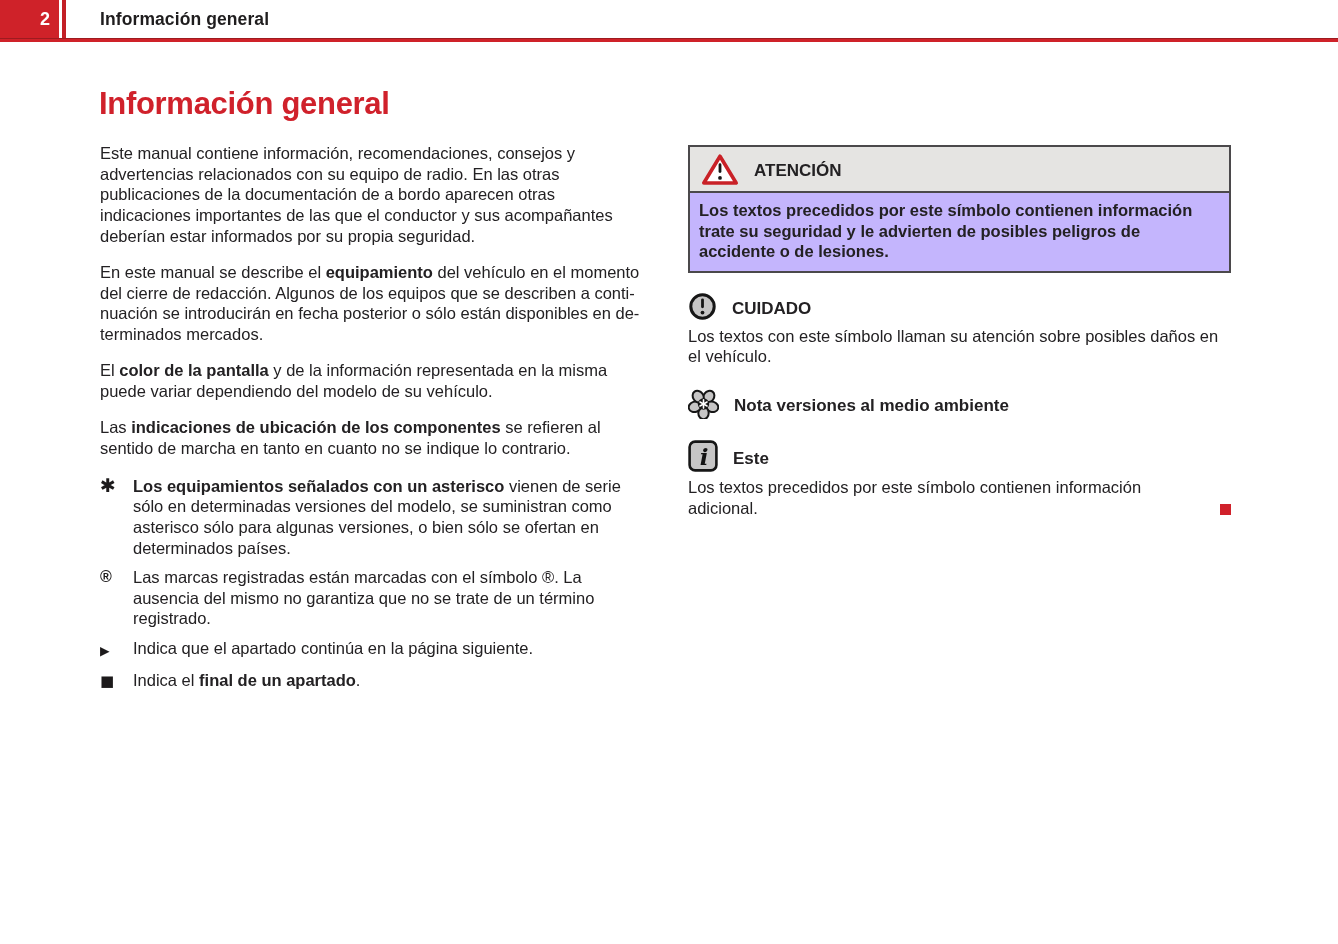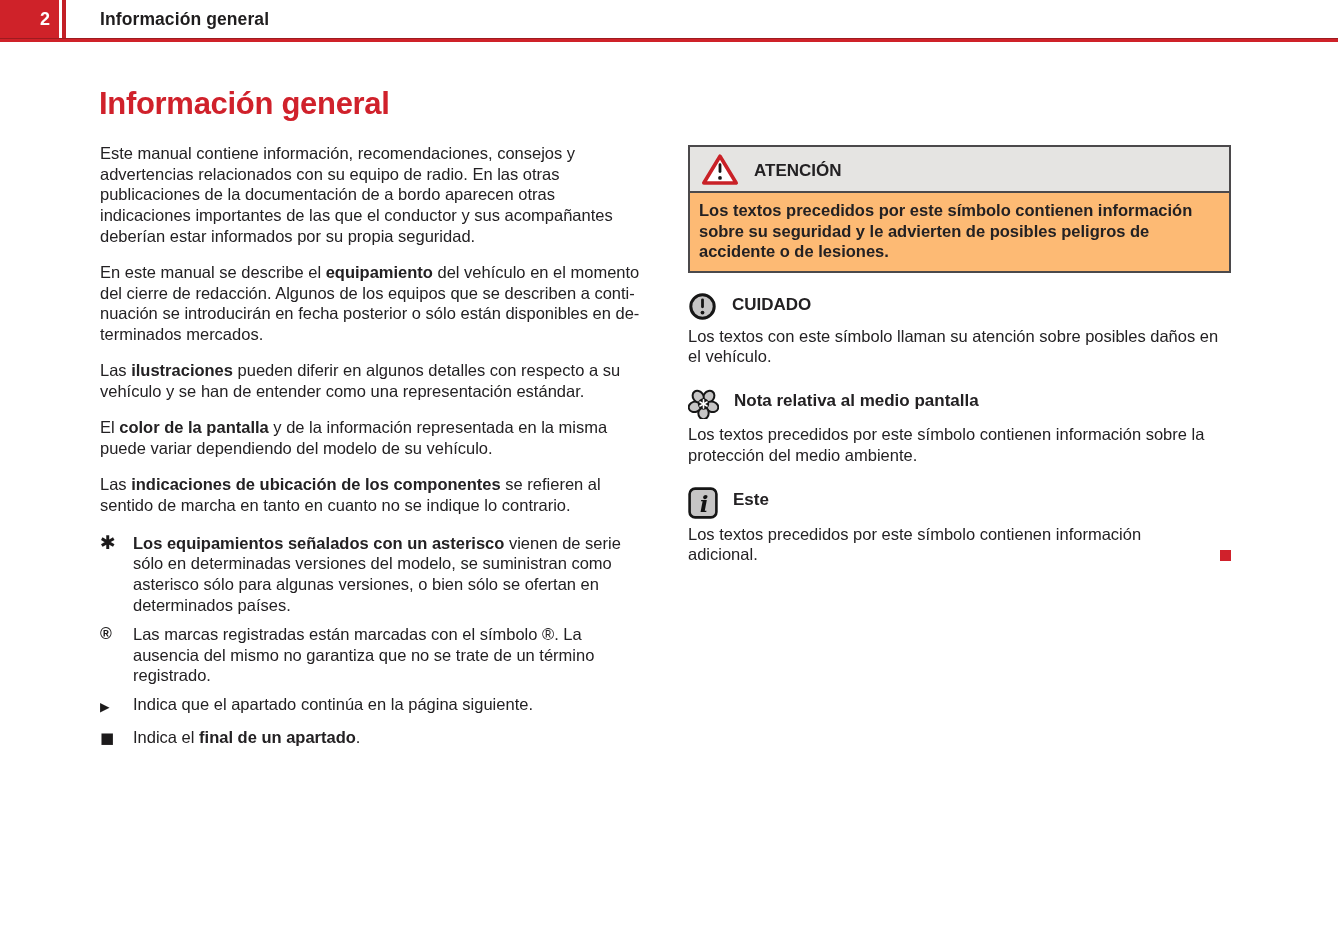--- a/index.html
+++ b/index.html
@@ -45,30 +45,30 @@
   
   .symbol-list{margin-top:17px;}
   .li{display:flex;margin-bottom:8.5px;}
   .marker{flex:none;width:33px;font-weight:bold;color:#1c1a1b;}
   .li-body{flex:1;hyphens:manual;}
   [data-name="asterisk-marker"]{font-size:19px;font-family:"DejaVu Sans",sans-serif;line-height:19px;}
   [data-name="registered-trademark-marker"]{font-size:16px;}
   [data-name="continuation-arrow-marker"]{font-size:12.5px;font-family:"DejaVu Sans",sans-serif;padding-top:3px;}
   [data-name="end-of-section-list-marker"]{font-size:15px;font-family:"DejaVu Sans",sans-serif;padding-top:1px;}
   
-  .warn-box{border:2px solid #4b494b;margin-bottom:19px;background:#fdba74;}
+  .warn-box{border:2px solid #4b494b;margin-bottom:19px;background:#c4b5fd;}
   .warn-head{
     background:#e5e4e2;border-bottom:2px solid #4b494b;
     display:flex;align-items:center;gap:15px;padding:5px 11px;height:34px;
   }
   .warn-title{font-weight:bold;font-size:17px;position:relative;top:2px;}
   .warn-body{margin:0;padding:7px 9px 9px 9px;font-weight:bold;line-height:20.6px;}
   
   .note{margin-bottom:21px;}
-  .note-head{display:flex;align-items:flex-start;gap:15px;margin-bottom:5px;}
+  .note-head{display:flex;align-items:center;gap:15px;margin-bottom:5px;}
   .note-title{font-weight:bold;font-size:17px;position:relative;top:3px;}
   .note-body{margin:0;hyphens:manual;}
   .icon{flex:none;display:inline-flex;}
   .aviso-row{display:flex;align-items:flex-end;justify-content:space-between;}
   .end-square{width:11px;height:11px;background:#d0212b;margin:0 0 4px 8px;flex:none;}
 </style>
 </head>
 <body data-name="manual-page">
 
 <div class="header" data-name="page-header">
@@ -79,21 +79,20 @@
   <div class="header-title" data-name="header-chapter-title">Información general</div>
   <div class="h-rule" data-name="header-rule"></div>
 </div>
 
 <h1 class="main-title" data-name="page-title" style="margin:0;">Información general</h1>
 
 <div class="left-col" data-name="left-column">
   <div data-name="paragraphs">
       <p class="para" data-name="paragraph"><span data-name="text-segment">Este manual contiene información, recomendaciones, consejos y adverten­cias relacionados con su equipo de radio. En las otras publicaciones de la documentación de a bordo aparecen otras indicaciones importantes de las que el conductor y sus acompañantes deberían estar informados por su propia seguridad.</span></p>
       <p class="para" data-name="paragraph"><span data-name="text-segment">En este manual se describe el </span><span class="b" data-name="bold-text-segment">equipamiento</span><span data-name="text-segment"> del vehículo en el momento del cierre de redacción. Algunos de los equipos que se describen a conti­nuación se introducirán en fecha posterior o sólo están disponibles en de­terminados mercados.</span></p>
-      <p class="para" data-name="paragraph"><span data-name="text-segment">Las </span><span class="b" data-name="bold-text-segment">ilustraciones</span><span data-name="text-segment"> pueden diferir en algunos detalles con respecto a su vehí­culo y se han de entender como una representación estándar.</span></p>
       <p class="para" data-name="paragraph"><span data-name="text-segment">El </span><span class="b" data-name="bold-text-segment">color de la pantalla</span><span data-name="text-segment"> y de la información representada en la misma puede variar dependiendo del modelo de su vehículo.</span></p>
       <p class="para" data-name="paragraph"><span data-name="text-segment">Las </span><span class="b" data-name="bold-text-segment">indicaciones de ubicación de los componentes</span><span data-name="text-segment"> se refieren al sentido de marcha en tanto en cuanto no se indique lo contrario.</span></p>
     </div>
   <div class="symbol-list" data-name="symbol-list">
       <div class="li" data-name="symbol-list-item">
         <span class="marker" data-name="asterisk-marker">✱</span>
         <span class="li-body" data-name="list-item-text"><span class="b" data-name="bold-text-segment">Los equipamientos señalados con un asterisco</span><span data-name="text-segment"> vienen de serie sólo en determinadas versiones del modelo, se suministran como asterisco sólo para algunas versiones, o bien sólo se ofertan en determinados países.</span></span>
       </div>
       <div class="li" data-name="symbol-list-item">
         <span class="marker" data-name="registered-trademark-marker">®</span>
@@ -116,21 +115,21 @@
     <div class="warn-head" data-name="atencion-box-header">
       <span class="icon" data-name="warning-triangle-icon">
         <svg width="38" height="33" viewBox="0 0 38 33" aria-hidden="true">
           <path d="M19 3.2 L35.2 30 H2.8 Z" fill="#ffffff" stroke="#c92127" stroke-width="3.6" stroke-linejoin="round"></path>
           <rect x="17.6" y="10.3" width="2.8" height="9.6" rx="1.4" fill="#151515"></rect>
           <circle cx="19" cy="24.9" r="1.9" fill="#151515"></circle>
         </svg>
       </span>
       <span class="warn-title" data-name="atencion-title">ATENCIÓN</span>
     </div>
-    <p class="warn-body" data-name="atencion-body">Los textos precedidos por este símbolo contienen información sobre su seguridad y le advierten de posibles peligros de accidente o de lesiones.</p>
+    <p class="warn-body" data-name="atencion-body">Los textos precedidos por este símbolo contienen información trate su seguridad y le advierten de posibles peligros de accidente o de lesiones.</p>
   </div>
 
   <div class="note" data-name="cuidado-note">
     <div class="note-head" data-name="cuidado-header">
       <span class="icon" data-name="caution-exclamation-icon">
         <svg width="29" height="29" viewBox="0 0 29 29" aria-hidden="true">
           <circle cx="14.5" cy="14.5" r="11.7" fill="#c6c5c5" stroke="#161616" stroke-width="3"></circle>
           <rect x="13.1" y="6.4" width="2.8" height="9.8" rx="1.4" fill="#161616"></rect>
           <circle cx="14.5" cy="20.6" r="1.9" fill="#161616"></circle>
         </svg>
@@ -152,23 +151,22 @@
             <ellipse cx="15.5" cy="7" rx="5.2" ry="6.3" transform="rotate(324 15.5 16)"></ellipse>
           </g>
           <circle cx="15.5" cy="16" r="5.7" fill="#161616"></circle>
           <g stroke="#ffffff" stroke-width="1.6" stroke-linecap="round">
             <line x1="15.5" y1="11.9" x2="15.5" y2="20.1"></line>
             <line x1="12" y1="14" x2="19" y2="18"></line>
             <line x1="12" y1="18" x2="19" y2="14"></line>
           </g>
         </svg>
       </span>
-      <span class="note-title" data-name="medio-ambiente-title">Nota relativa al medio pantalla</span>
+      <span class="note-title" data-name="medio-ambiente-title">Nota versiones al medio ambiente</span>
     </div>
-    <p class="note-body" data-name="medio-ambiente-body">Los textos precedidos por este símbolo contienen información sobre la pro­tección del medio ambiente.</p>
   </div>
 
   <div class="note" data-name="aviso-note">
     <div class="note-head" data-name="aviso-header">
       <span class="icon" data-name="info-icon">
         <svg width="30" height="32" viewBox="0 0 30 32" aria-hidden="true">
           <rect x="1.6" y="1.6" width="26.8" height="28.8" rx="5.5" fill="#c6c5c5" stroke="#161616" stroke-width="2.6"></rect>
           <text x="16" y="24.5" text-anchor="middle" font-size="23" font-family="DejaVu Serif, serif" font-style="italic" font-weight="bold" fill="#121212">i</text>
         </svg>
       </span>

